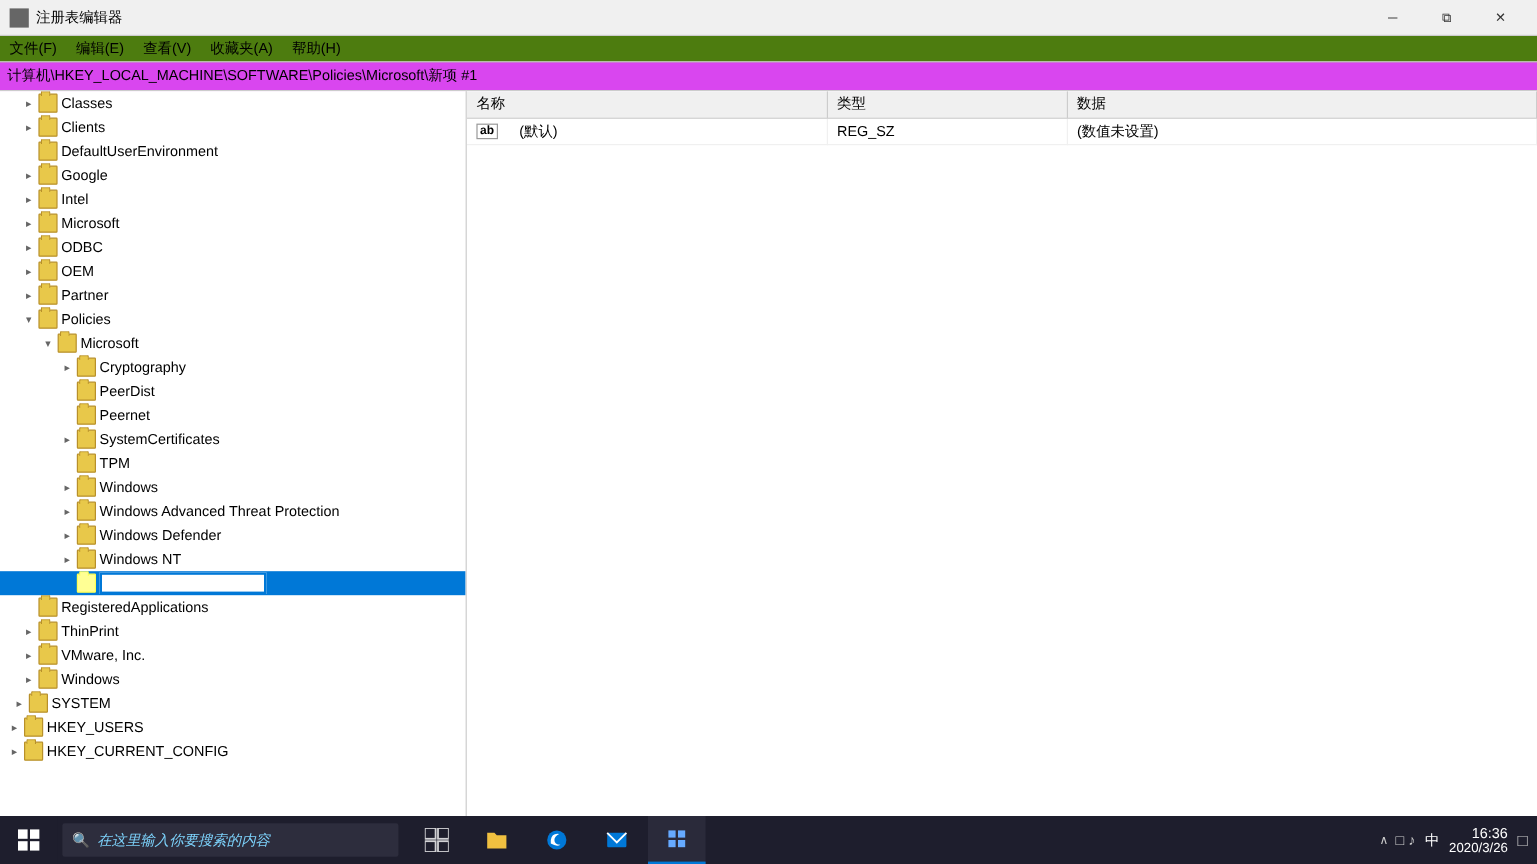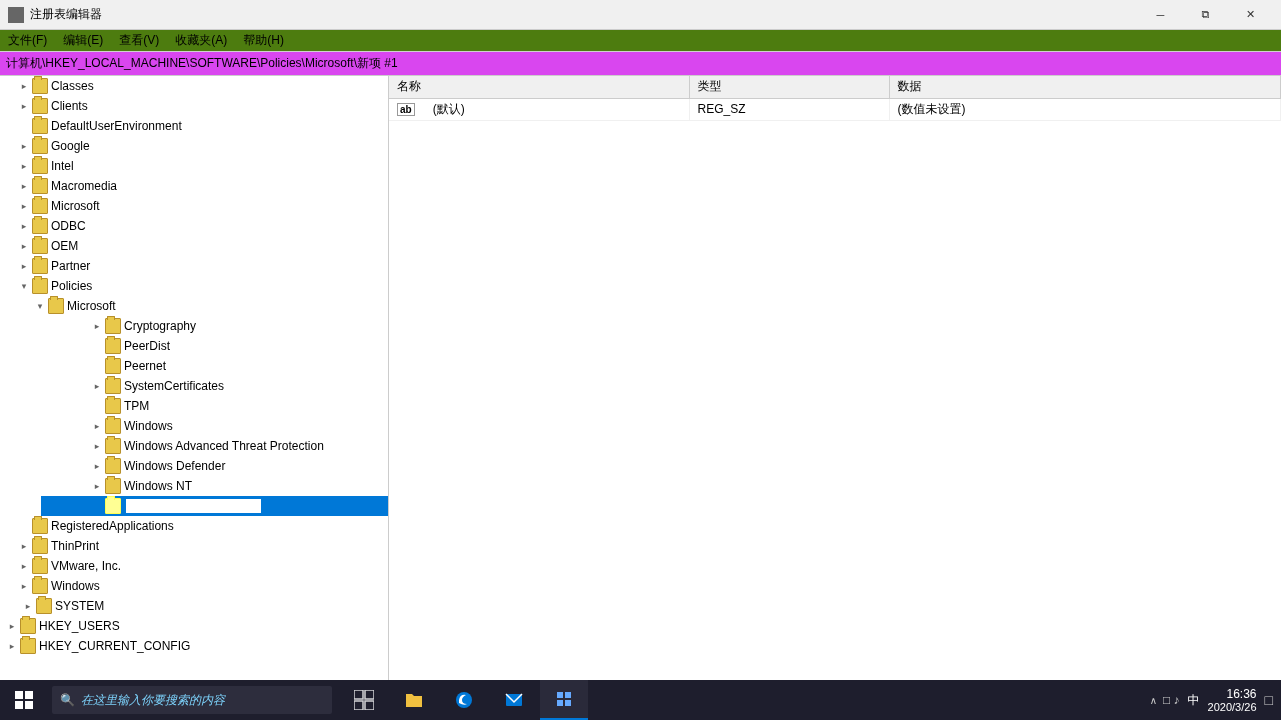--- a/index.html
+++ b/index.html
@@ -245,21 +245,21 @@
       border: 2px solid #0078d7;
       background: #fff;
       padding: 0 2px;
       font-size: 12px;
       outline: none;
       min-width: 80px;
     }
 
     .indent-1 { padding-left: 16px; }
     .indent-2 { padding-left: 32px; }
-    .indent-3 { padding-left: 48px; margin-left: 41px; }
+    .indent-3 { padding-left: 48px; }
   </style>
 </head>
 <body>
 
 <div class="title-bar">
   <div class="title-bar-left">
     <span class="title-icon"></span>
     <span class="title-text">注册表编辑器</span>
   </div>
   <div class="title-controls">
@@ -309,25 +309,20 @@
       <span class="folder-icon"></span>
       <span class="item-label">Google</span>
     </div>
 
     <div class="tree-item indent-1">
       <span class="expander collapsed"></span>
       <span class="folder-icon"></span>
       <span class="item-label">Intel</span>
     </div>
 
-    <div class="tree-item indent-1">
-      <span class="expander collapsed"></span>
-      <span class="folder-icon"></span>
-      <span class="item-label">Macromedia</span>
-    </div>
 
     <div class="tree-item indent-1">
       <span class="expander collapsed"></span>
       <span class="folder-icon"></span>
       <span class="item-label">Microsoft</span>
     </div>
 
     <div class="tree-item indent-1">
       <span class="expander collapsed"></span>
       <span class="folder-icon"></span>
@@ -435,21 +430,21 @@
       <span class="folder-icon"></span>
       <span class="item-label">VMware, Inc.</span>
     </div>
 
     <div class="tree-item indent-1">
       <span class="expander collapsed"></span>
       <span class="folder-icon"></span>
       <span class="item-label">Windows</span>
     </div>
 
-    <div class="tree-item indent-0" style="padding-left:20px;">
+    <div class="tree-item indent-0" style="padding-left:8px;">
       <span class="expander collapsed"></span>
       <span class="folder-icon"></span>
       <span class="item-label">SYSTEM</span>
     </div>
 
     <div class="tree-item" style="padding-left:4px;">
       <span class="expander collapsed"></span>
       <span class="folder-icon"></span>
       <span class="item-label">HKEY_USERS</span>
     </div>

